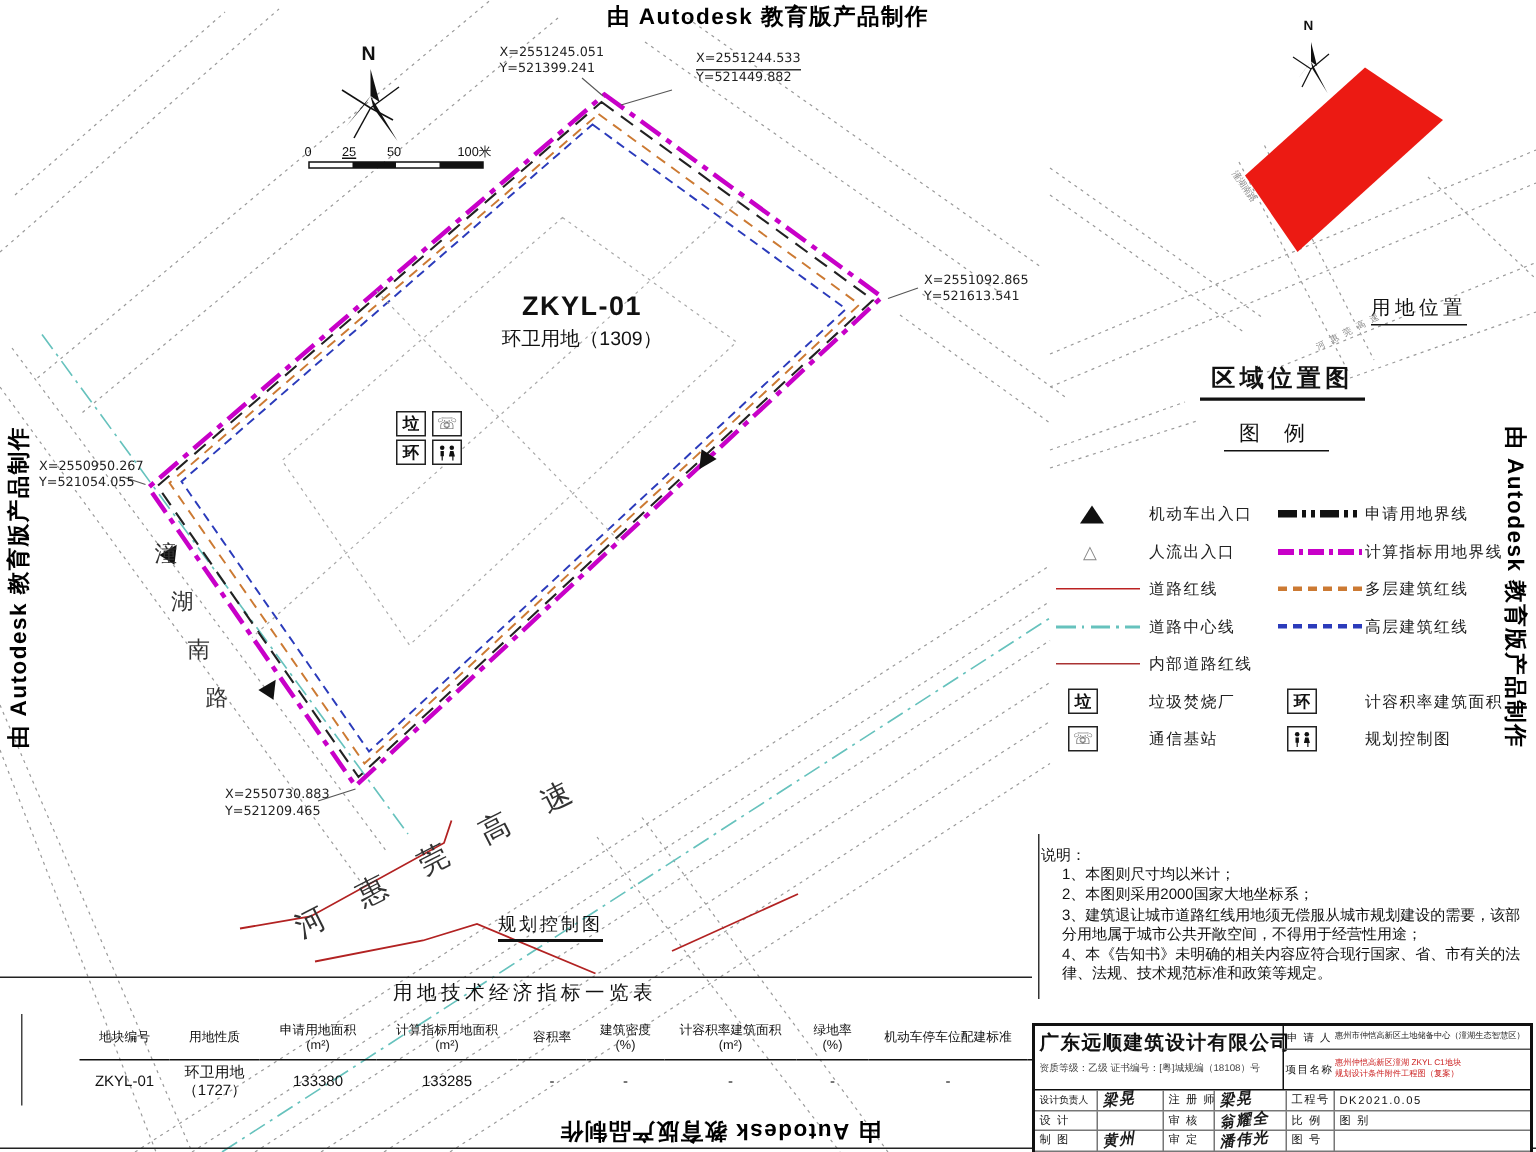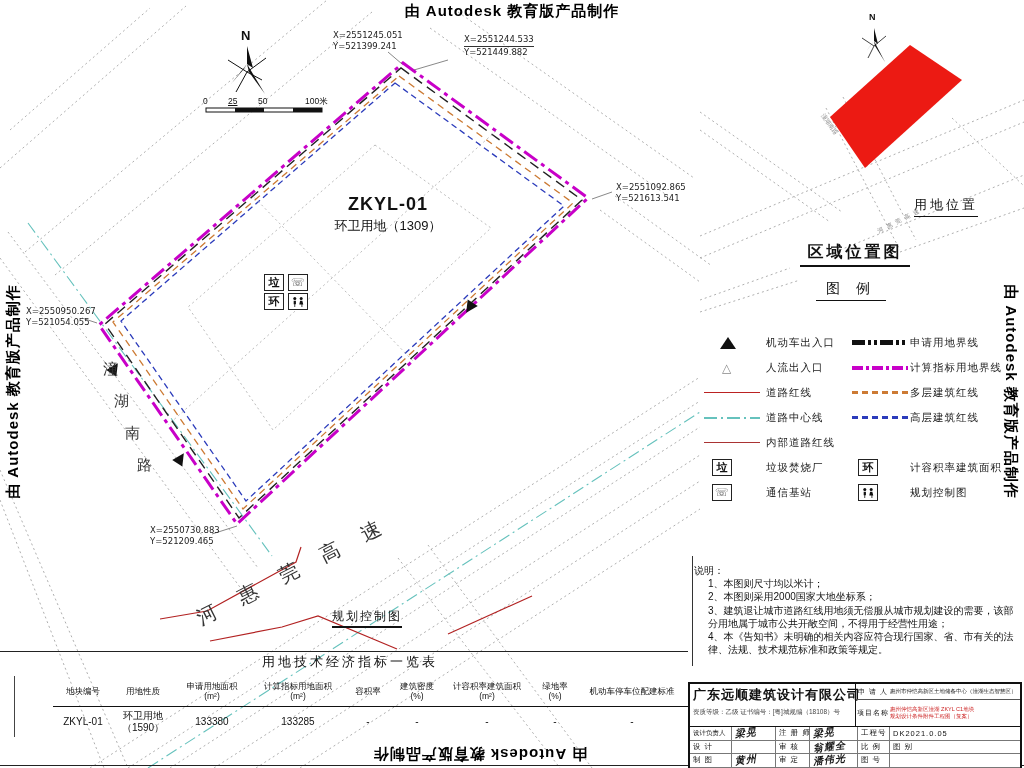--- a/index.html
+++ b/index.html
@@ -369,21 +369,21 @@
     <div class="th">建筑密度
 (%)</div>
     <div class="th">计容积率建筑面积
 (m²)</div>
     <div class="th">绿地率
 (%)</div>
     <div class="th">机动车停车位配建标准</div>
     <div class="th">备注</div>
     <div class="td">ZKYL-01</div>
     <div class="td">环卫用地
-（1590）</div>
+（1727）</div>
     <div class="td">133380</div>
     <div class="td">133285</div>
     <div class="td">-</div>
     <div class="td">-</div>
     <div class="td">-</div>
     <div class="td">-</div>
     <div class="td">-</div>
     <div class="td"></div>
   </div>
 </div>

